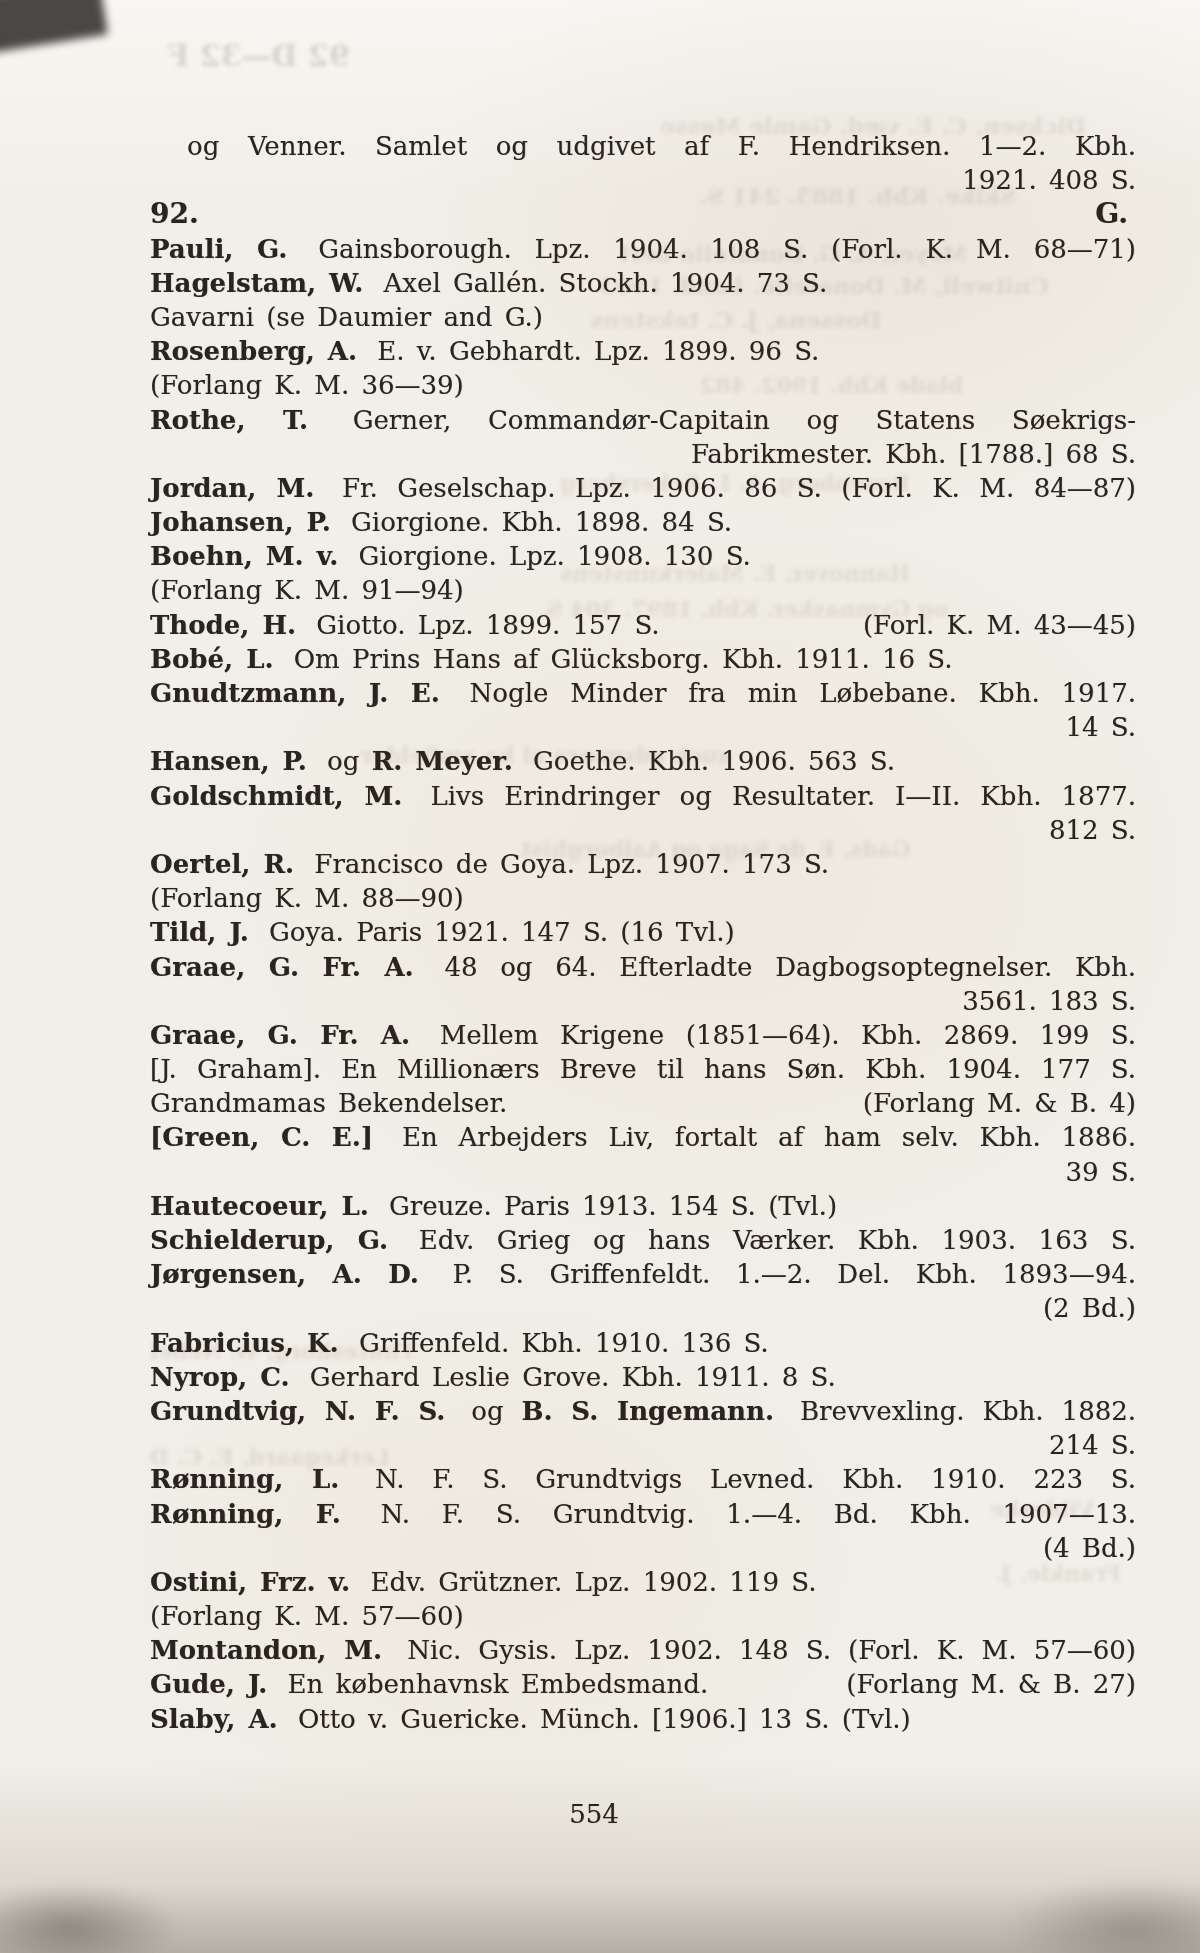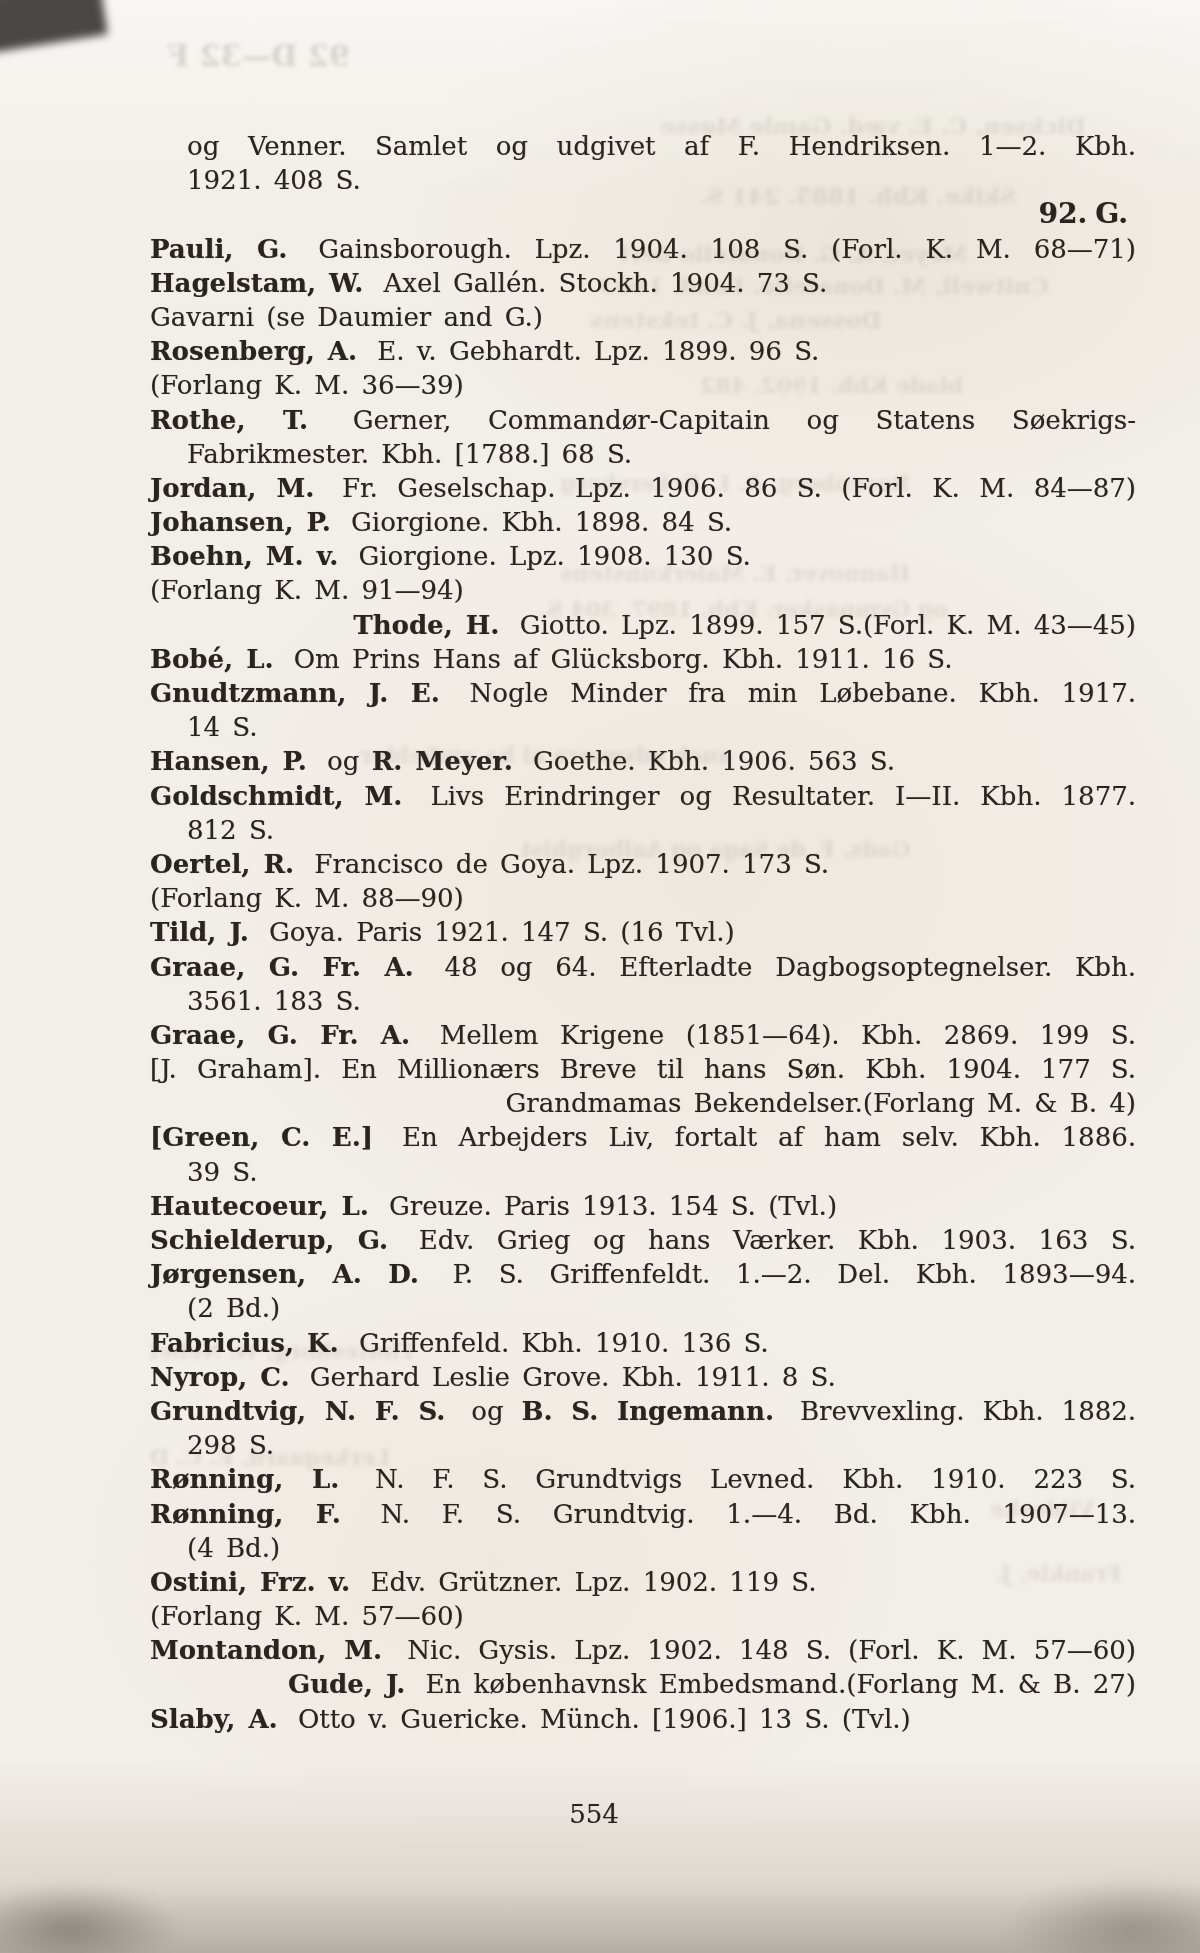--- a/index.html
+++ b/index.html
@@ -28,22 +28,22 @@
   .line {
     height: 34.2px;
     line-height: 34.2px;
     font-size: 26px;
     white-space: nowrap;
     word-spacing: 4px;
     text-shadow: 0.3px 0.3px 0.7px rgba(42,36,30,0.38);
   }
   .line.just { text-align: justify; text-align-last: justify; white-space: normal; word-spacing: 2px; }
   .line.right { text-align: left; }
-  .line.ind { padding-left: 37px; }
-  .line.split { display: flex; justify-content: flex-end; }
+  .line.ind { padding-left: 37px; text-align: right; }
+  .line.split { display: flex; justify-content: space-between; }
   .line.heading { font-size: 28px; }
   .seg.b { font-weight: 700; margin-right: 8px; }
   .grp { white-space: nowrap; }
   .page-number {
     position: absolute;
     left: 164px;
     top: 1797px;
     width: 860px;
     text-align: center;
     font-size: 26px;
@@ -170,21 +170,21 @@
       </div>
       <div class="line left just"><span class="seg b">[Green, C. E.]</span> <span class="seg">En Arbejders Liv, fortalt af ham selv. Kbh. 1886.</span></div>
       <div class="line left ind"><span class="seg">39 S.</span></div>
       <div class="line left"><span class="seg b">Hautecoeur, L.</span> <span class="seg">Greuze. Paris 1913. 154 S. (Tvl.)</span></div>
       <div class="line left just"><span class="seg b">Schielderup, G.</span> <span class="seg">Edv. Grieg og hans Værker. Kbh. 1903. 163 S.</span></div>
       <div class="line left just"><span class="seg b">Jørgensen, A. D.</span> <span class="seg">P. S. Griffenfeldt. 1.—2. Del. Kbh. 1893—94.</span></div>
       <div class="line left ind"><span class="seg">(2 Bd.)</span></div>
       <div class="line left"><span class="seg b">Fabricius, K.</span> <span class="seg">Griffenfeld. Kbh. 1910. 136 S.</span></div>
       <div class="line left"><span class="seg b">Nyrop, C.</span> <span class="seg">Gerhard Leslie Grove. Kbh. 1911. 8 S.</span></div>
       <div class="line left just"><span class="seg b">Grundtvig, N. F. S.</span> <span class="seg">og</span> <span class="seg b">B. S. Ingemann.</span> <span class="seg">Brevvexling. Kbh. 1882.</span></div>
-      <div class="line left ind"><span class="seg">298 S.</span></div>
+      <div class="line left ind"><span class="seg">214 S.</span></div>
       <div class="line left just"><span class="seg b">Rønning, L.</span> <span class="seg">N. F. S. Grundtvigs Levned. Kbh. 1910. 223 S.</span></div>
       <div class="line left just"><span class="seg b">Rønning, F.</span> <span class="seg">N. F. S. Grundtvig. 1.—4. Bd. Kbh. 1907—13.</span></div>
       <div class="line left ind"><span class="seg">(4 Bd.)</span></div>
       <div class="line left"><span class="seg b">Ostini, Frz. v.</span> <span class="seg">Edv. Grützner. Lpz. 1902. 119 S.</span></div>
       <div class="line right"><span class="seg">(Forlang K. M. 57—60)</span></div>
       <div class="line left just"><span class="seg b">Montandon, M.</span> <span class="seg">Nic. Gysis. Lpz. 1902. 148 S. (Forl. K. M. 57—60)</span></div>
       <div class="line split">
         <span class="grp"><span class="seg b">Gude, J.</span> <span class="seg">En københavnsk Embedsmand.</span></span>
         <span class="grp"><span class="seg">(Forlang M. &amp; B. 27)</span></span>
       </div>

